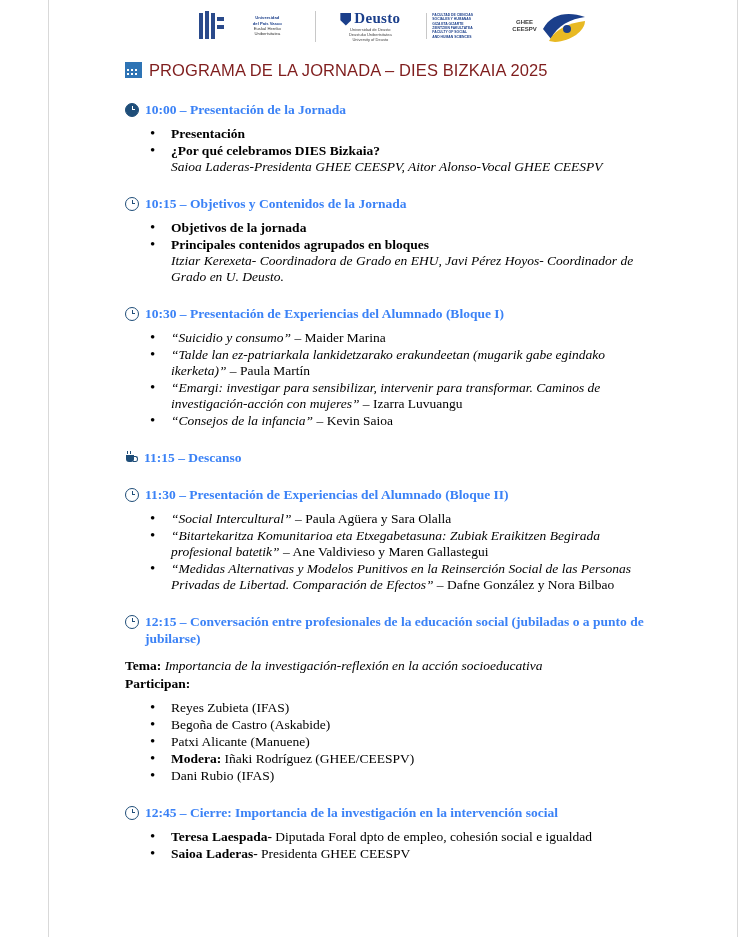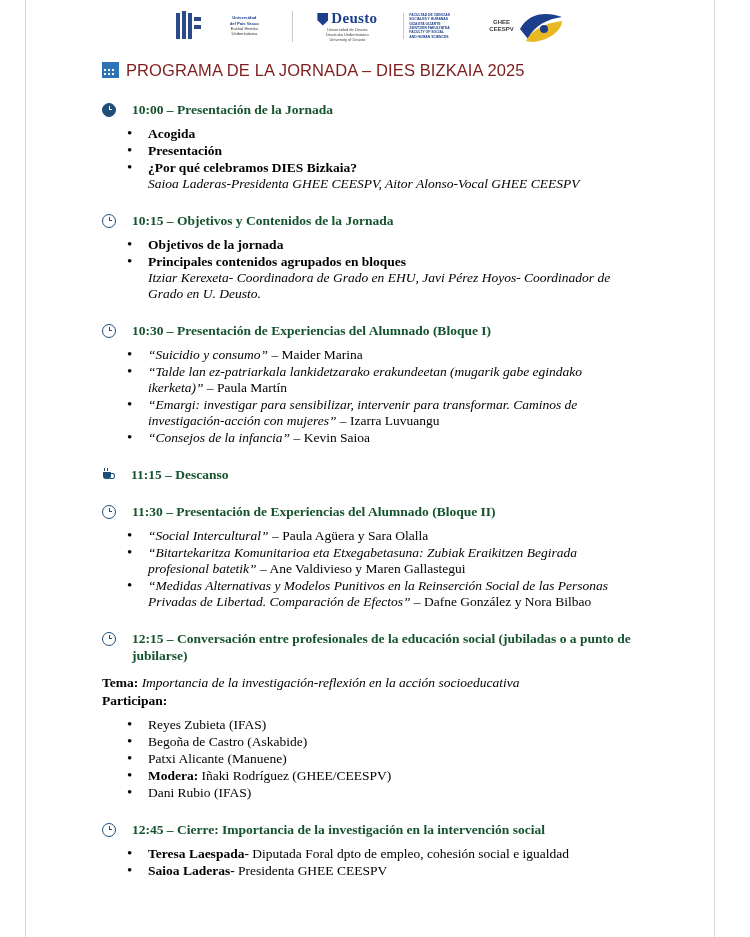--- a/index.html
+++ b/index.html
@@ -10,21 +10,21 @@
   body {
     width: 750px;
     height: 937px;
     font-family: "Liberation Serif", serif;
     color: #000000;
     position: relative;
     overflow: hidden;
   }
   .page {
     position: absolute;
-    left: 25px;
+    left: 48px;
     top: 0;
     width: 690px;
     height: 937px;
     background: #ffffff;
     border-left: 1px solid #d9d9d9;
     border-right: 1px solid #d9d9d9;
     box-sizing: border-box;
   }
   .content {
     padding: 0 76px 0 76px;
@@ -157,26 +157,26 @@
     background: #2e74b5;
   }
   .cal-icon .g {
     position: absolute; background: #ffffff; width: 2px; height: 2px;
   }
 
   h2.section {
     font-family: "Liberation Serif", serif;
     font-size: 13.5px;
     font-weight: bold;
-    color: #14532d;
+    color: #3b82f6;
     margin: 20px 0 0 0;
     line-height: 17px;
     display: flex;
     align-items: flex-start;
-    gap: 16px;
+    gap: 6px;
   }
   h2.section .txt { flex: 1; }
   .clock {
     width: 12px; height: 12px; flex: 0 0 auto;
     border: 1.3px solid #1f4e79;
     border-radius: 50%;
     position: relative;
     margin-top: 2px;
   }
   .clock::before {
@@ -316,21 +316,20 @@
         <span class="g" style="left:10px;top:11px;"></span>
       </span>
       <span>PROGRAMA DE LA JORNADA – DIES BIZKAIA 2025</span>
     </h1>
 
     <h2 class="section">
       <span class="clock filled"></span>
       <span class="txt">10:00 – Presentación de la Jornada</span>
     </h2>
     <ul class="bullets">
-      <li><span class="b">Acogida</span></li>
       <li><span class="b">Presentación</span></li>
       <li>
         <span class="b">¿Por qué celebramos DIES Bizkaia?</span>
         <span class="sub-italic">Saioa Laderas-Presidenta GHEE CEESPV, Aitor Alonso-Vocal GHEE CEESPV</span>
       </li>
     </ul>
 
     <h2 class="section">
       <span class="clock"></span>
       <span class="txt">10:15 – Objetivos y Contenidos de la Jornada</span>

